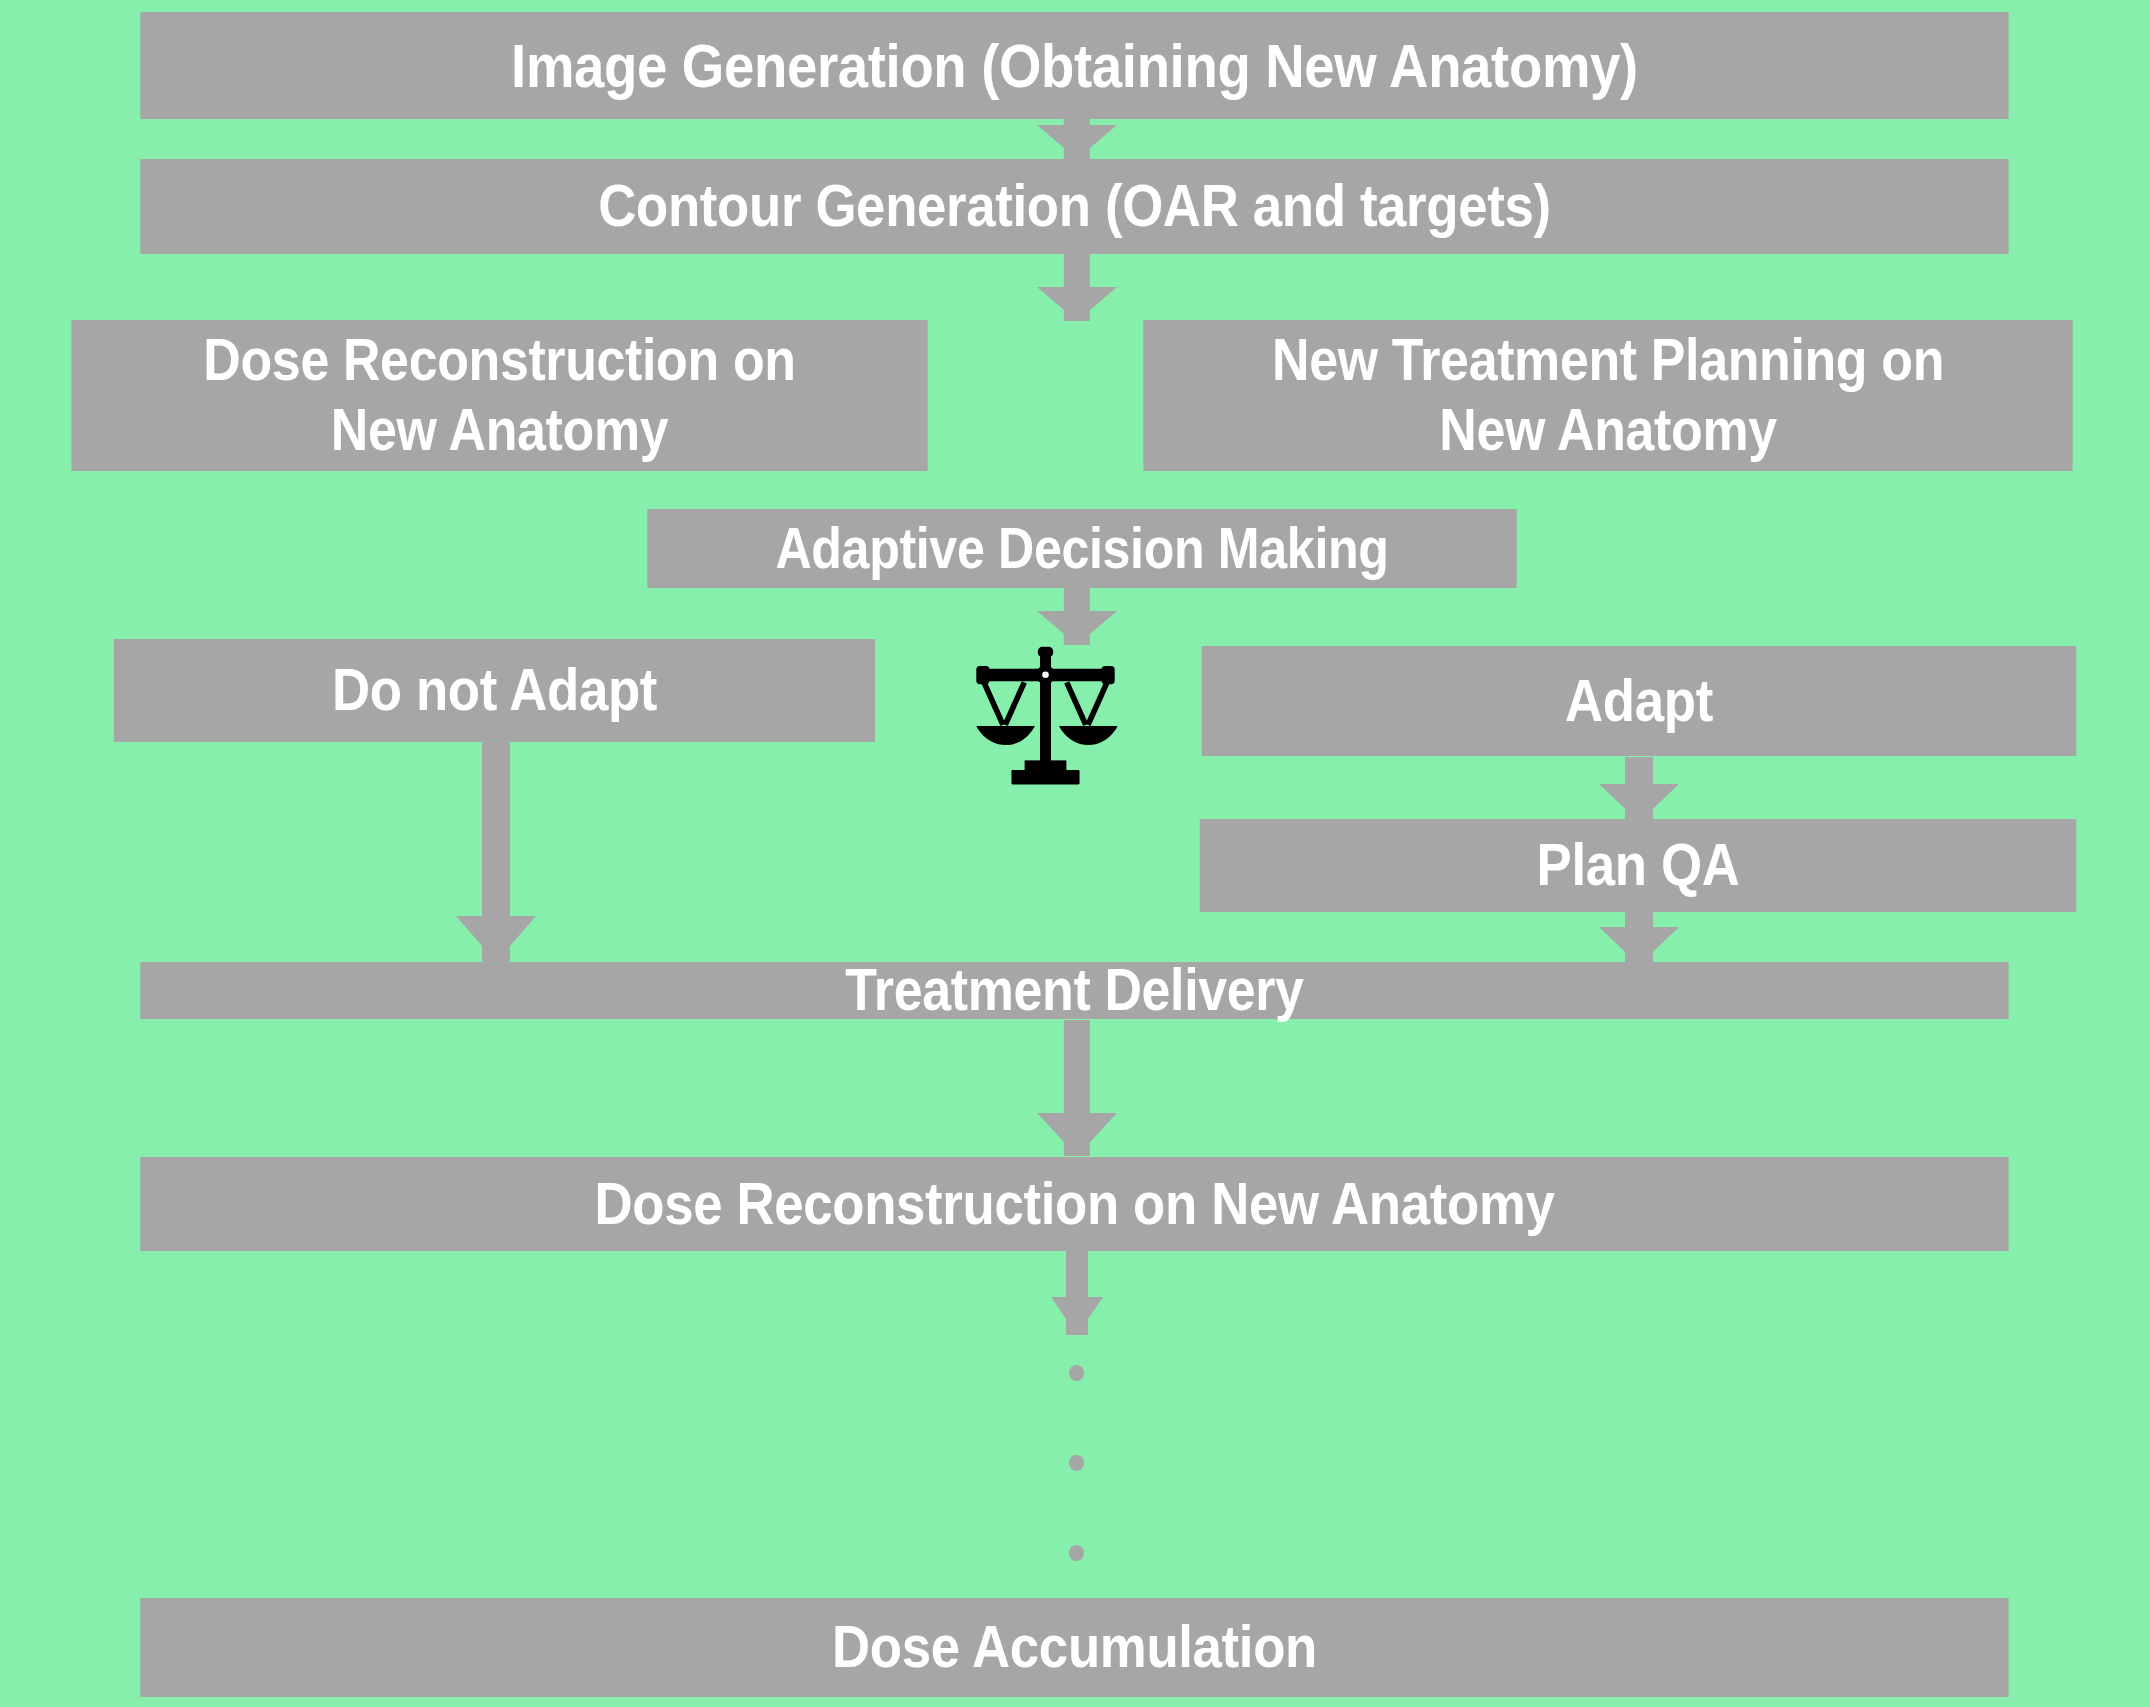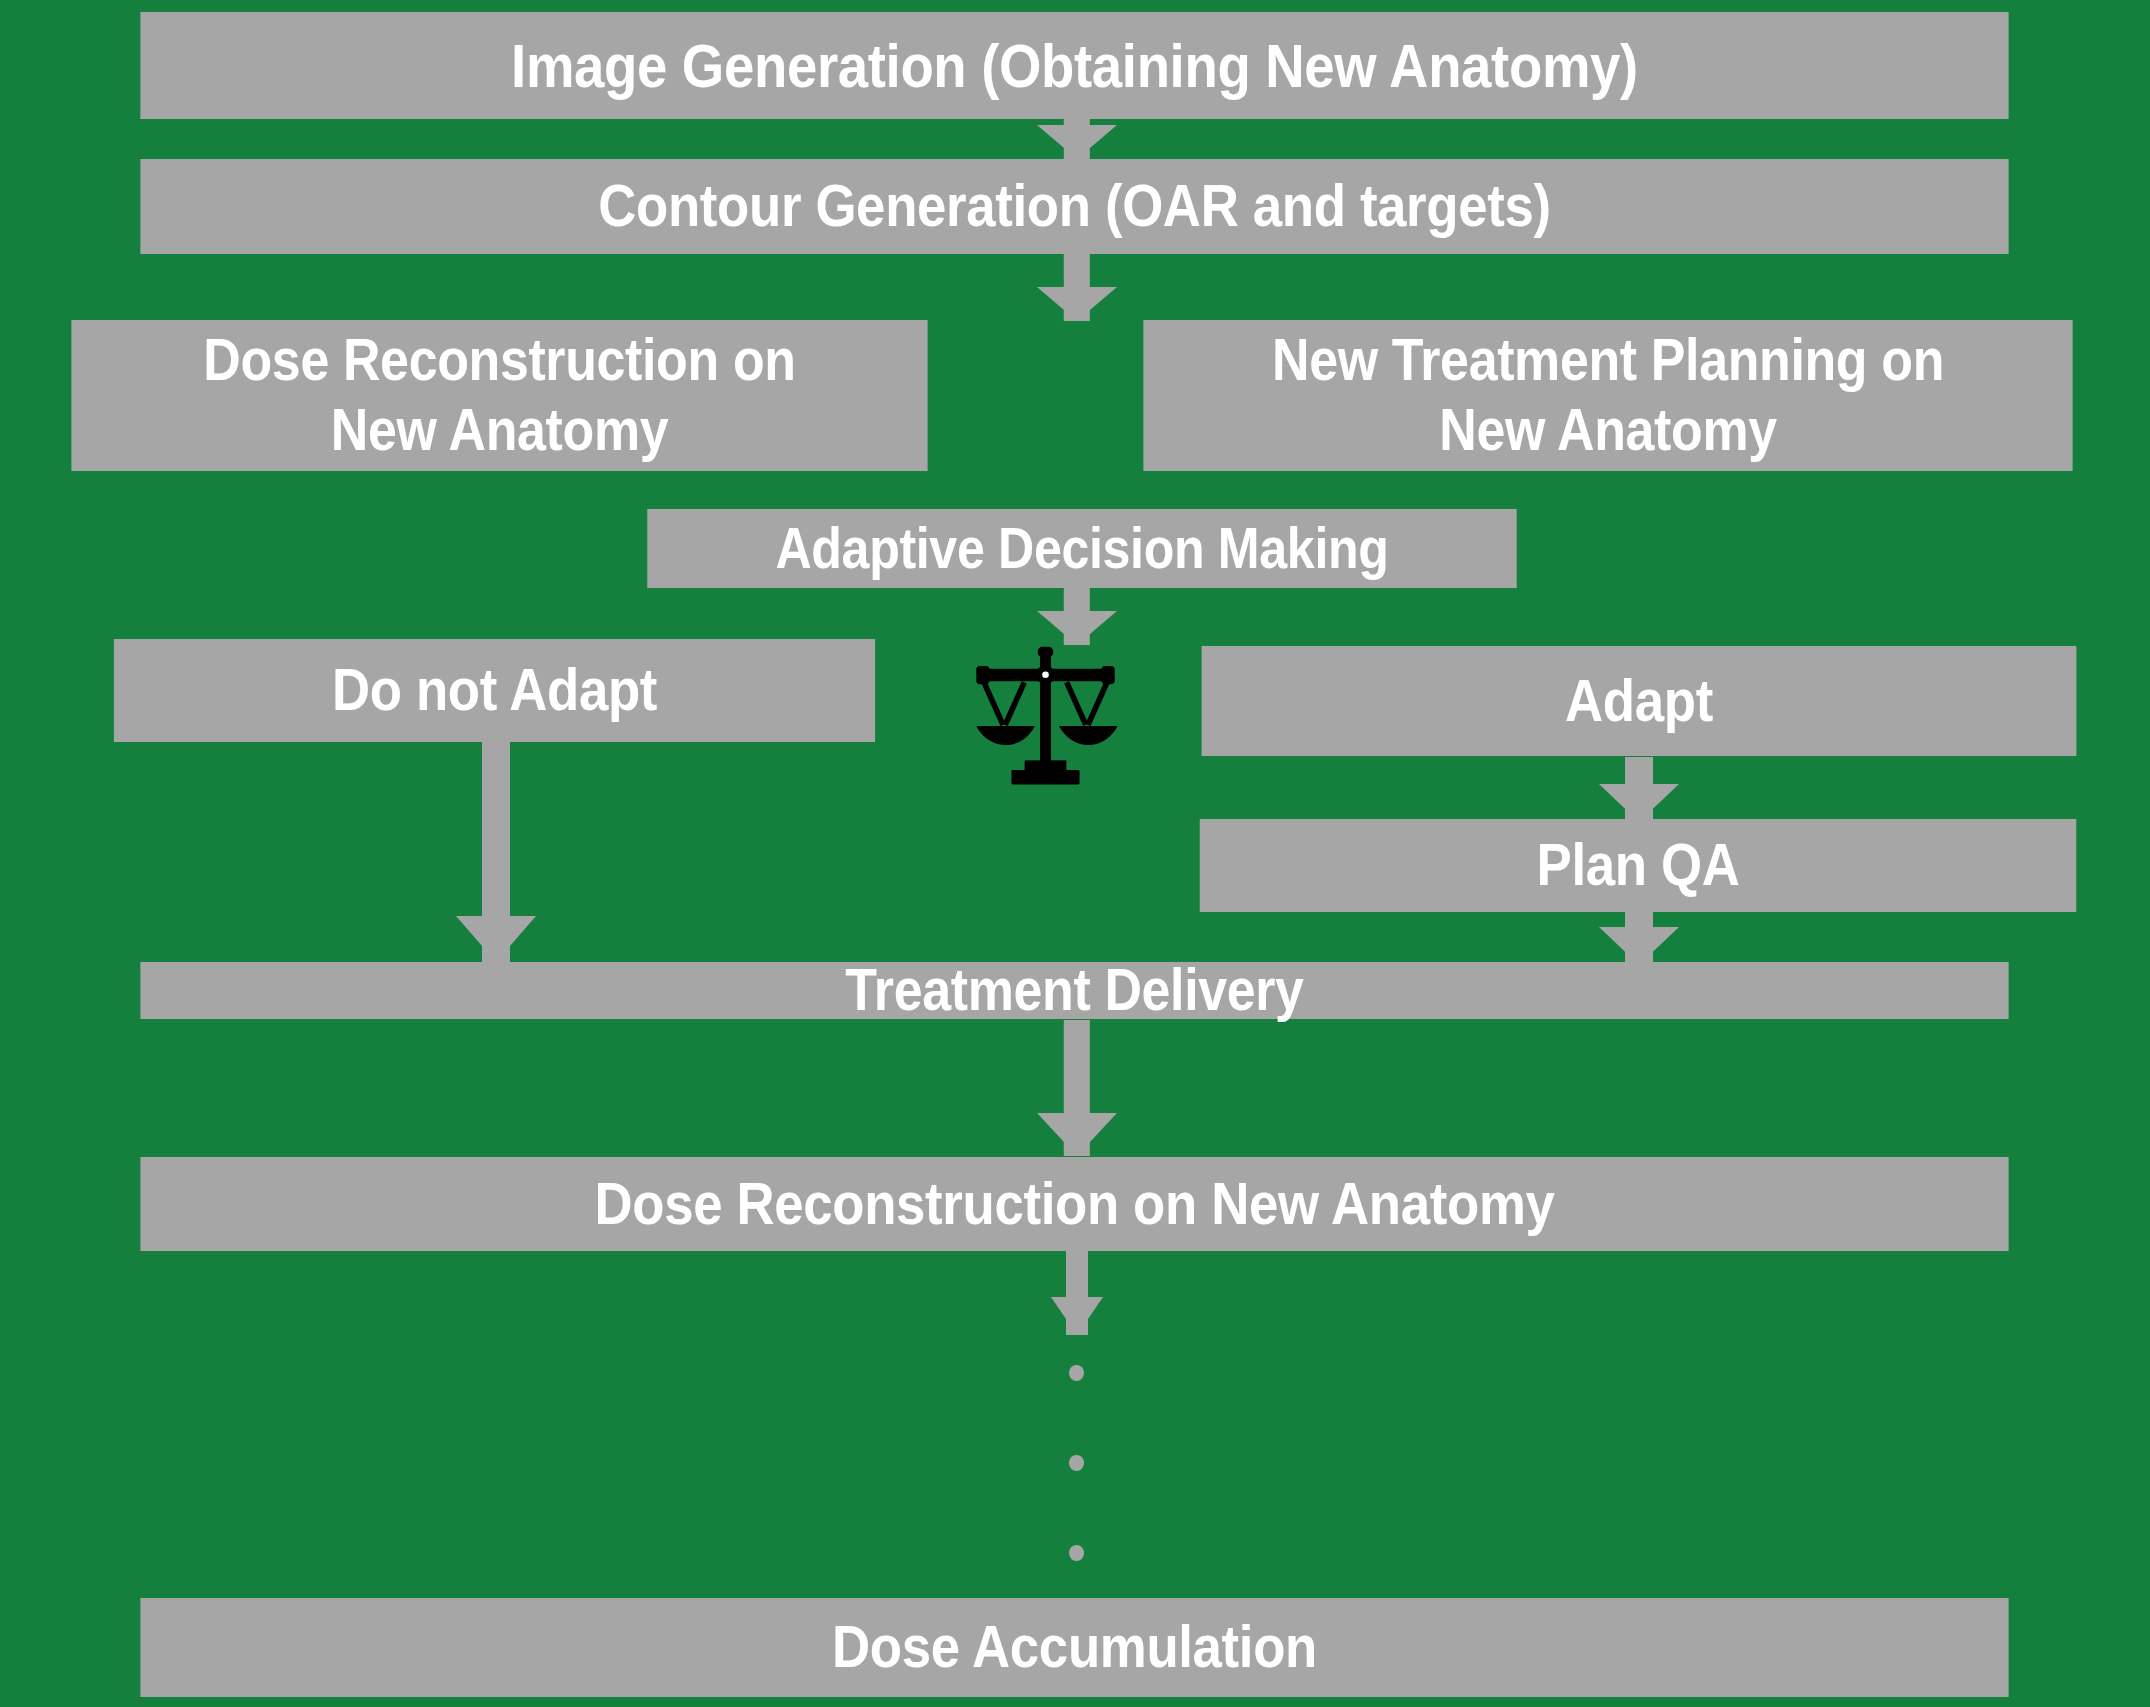--- a/index.html
+++ b/index.html
@@ -5,21 +5,21 @@
 <style>
   html, body {
     margin: 0;
     padding: 0;
     background: #ffffff;
   }
   #stage {
     position: relative;
     width: 2151px;
     height: 1707px;
-    background: #15803d;
+    background: #86efac;
     overflow: hidden;
     font-family: "Liberation Sans", "DejaVu Sans", sans-serif;
   }
   .box {
     position: absolute;
     background: #a6a6a6;
     box-sizing: border-box;
     display: flex;
     align-items: center;
     justify-content: center;

